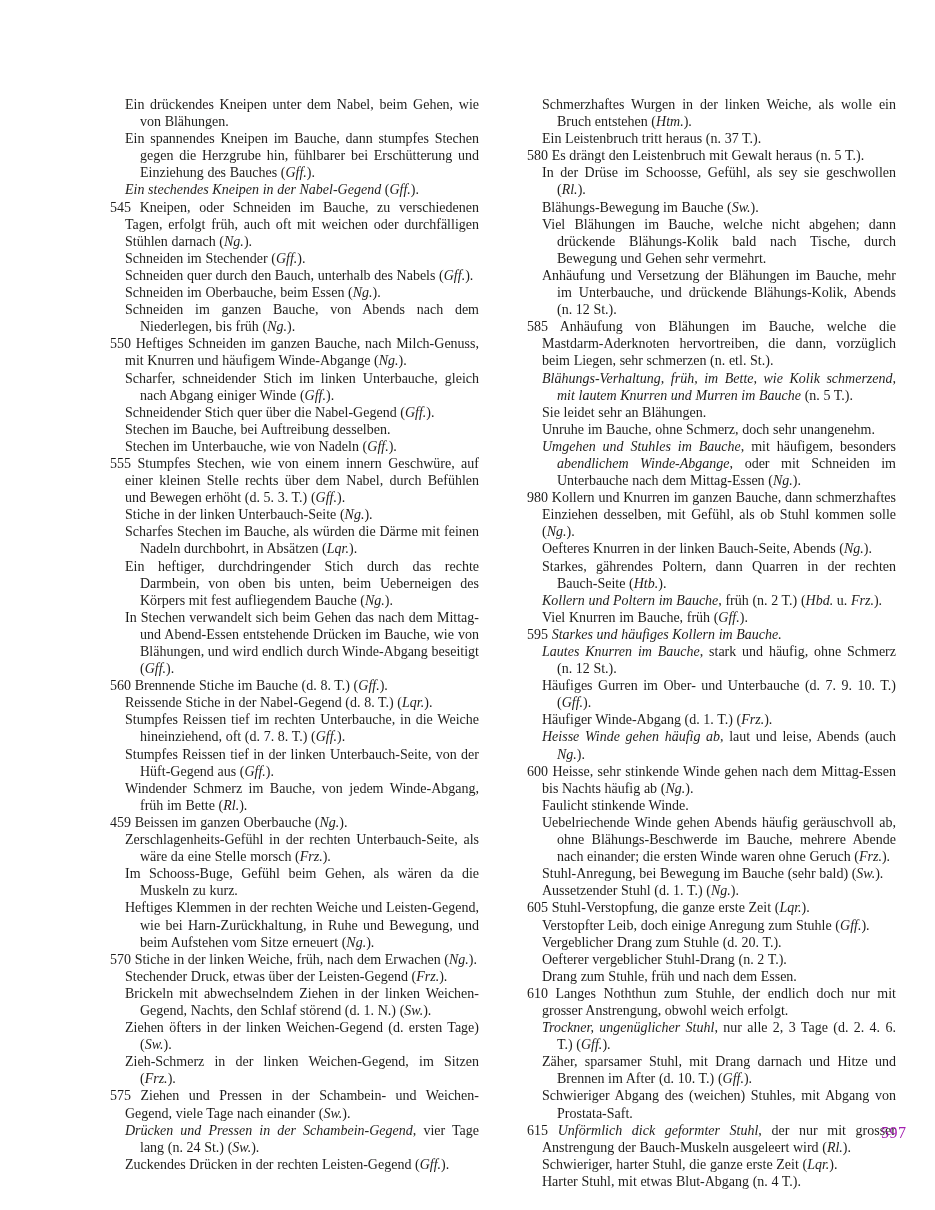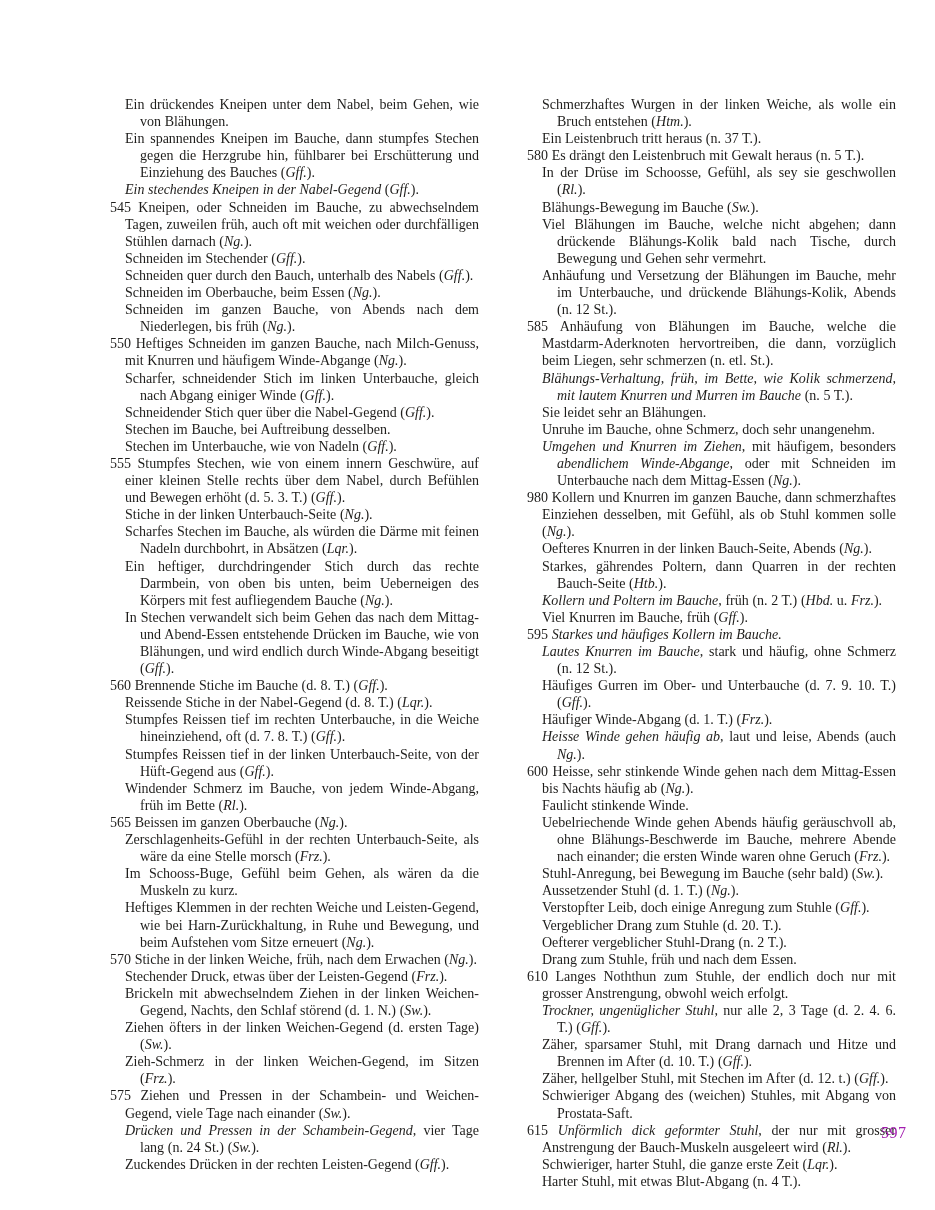--- a/index.html
+++ b/index.html
@@ -49,41 +49,41 @@
   }
 </style>
 </head>
 <body>
 
 <div>
   <div class="column col-left">
       <p class="entry"><span>Ein drückendes Kneipen unter dem Nabel, beim Gehen, wie von Blähungen.</span></p>
       <p class="entry"><span>Ein spannendes Kneipen im Bauche, dann stumpfes Stechen gegen die Herzgrube hin, fühlbarer bei Erschütterung und Einziehung des Bauches (</span><span class="it">Gff.</span><span>).</span></p>
       <p class="entry"><span class="it">Ein stechendes Kneipen in der Nabel-Gegend</span><span> (</span><span class="it">Gff.</span><span>).</span></p>
-      <p class="entry numbered"><span class="num">545 </span><span>Kneipen, oder Schneiden im Bauche, zu abwechselndem Tagen, zuweilen früh, auch oft mit weichen oder durchfälligen Stühlen darnach (</span><span class="it">Ng.</span><span>).</span></p>
+      <p class="entry numbered"><span class="num">545 </span><span>Kneipen, oder Schneiden im Bauche, zu verschiedenen Tagen, erfolgt früh, auch oft mit weichen oder durchfälligen Stühlen darnach (</span><span class="it">Ng.</span><span>).</span></p>
       <p class="entry"><span>Schneiden im Stechender (</span><span class="it">Gff.</span><span>).</span></p>
       <p class="entry"><span>Schneiden quer durch den Bauch, unterhalb des Nabels (</span><span class="it">Gff.</span><span>).</span></p>
       <p class="entry"><span>Schneiden im Oberbauche, beim Essen (</span><span class="it">Ng.</span><span>).</span></p>
       <p class="entry"><span>Schneiden im ganzen Bauche, von Abends nach dem Niederlegen, bis früh (</span><span class="it">Ng.</span><span>).</span></p>
       <p class="entry numbered"><span class="num">550 </span><span>Heftiges Schneiden im ganzen Bauche, nach Milch-Genuss, mit Knurren und häufigem Winde-Abgange (</span><span class="it">Ng.</span><span>).</span></p>
       <p class="entry"><span>Scharfer, schneidender Stich im linken Unterbauche, gleich nach Abgang einiger Winde (</span><span class="it">Gff.</span><span>).</span></p>
       <p class="entry"><span>Schneidender Stich quer über die Nabel-Gegend (</span><span class="it">Gff.</span><span>).</span></p>
       <p class="entry"><span>Stechen im Bauche, bei Auftreibung desselben.</span></p>
       <p class="entry"><span>Stechen im Unterbauche, wie von Nadeln (</span><span class="it">Gff.</span><span>).</span></p>
       <p class="entry numbered"><span class="num">555 </span><span>Stumpfes Stechen, wie von einem innern Geschwüre, auf einer kleinen Stelle rechts über dem Nabel, durch Befühlen und Bewegen erhöht (d. 5. 3. T.) (</span><span class="it">Gff.</span><span>).</span></p>
       <p class="entry"><span>Stiche in der linken Unterbauch-Seite (</span><span class="it">Ng.</span><span>).</span></p>
       <p class="entry"><span>Scharfes Stechen im Bauche, als würden die Därme mit feinen Nadeln durchbohrt, in Absätzen (</span><span class="it">Lqr.</span><span>).</span></p>
       <p class="entry"><span>Ein heftiger, durchdringender Stich durch das rechte Darmbein, von oben bis unten, beim Ueberneigen des Körpers mit fest aufliegendem Bauche (</span><span class="it">Ng.</span><span>).</span></p>
       <p class="entry"><span>In Stechen verwandelt sich beim Gehen das nach dem Mittag- und Abend-Essen entstehende Drücken im Bauche, wie von Blähungen, und wird endlich durch Winde-Abgang beseitigt (</span><span class="it">Gff.</span><span>).</span></p>
       <p class="entry numbered"><span class="num">560 </span><span>Brennende Stiche im Bauche (d. 8. T.) (</span><span class="it">Gff.</span><span>).</span></p>
       <p class="entry"><span>Reissende Stiche in der Nabel-Gegend (d. 8. T.) (</span><span class="it">Lqr.</span><span>).</span></p>
       <p class="entry"><span>Stumpfes Reissen tief im rechten Unterbauche, in die Weiche hineinziehend, oft (d. 7. 8. T.) (</span><span class="it">Gff.</span><span>).</span></p>
       <p class="entry"><span>Stumpfes Reissen tief in der linken Unterbauch-Seite, von der Hüft-Gegend aus (</span><span class="it">Gff.</span><span>).</span></p>
       <p class="entry"><span>Windender Schmerz im Bauche, von jedem Winde-Abgang, früh im Bette (</span><span class="it">Rl.</span><span>).</span></p>
-      <p class="entry numbered"><span class="num">565 </span><span>Beissen im ganzen Oberbauche (</span><span class="it">Ng.</span><span>).</span></p>
+      <p class="entry numbered"><span class="num">459 </span><span>Beissen im ganzen Oberbauche (</span><span class="it">Ng.</span><span>).</span></p>
       <p class="entry"><span>Zerschlagenheits-Gefühl in der rechten Unterbauch-Seite, als wäre da eine Stelle morsch (</span><span class="it">Frz.</span><span>).</span></p>
       <p class="entry"><span>Im Schooss-Buge, Gefühl beim Gehen, als wären da die Muskeln zu kurz.</span></p>
       <p class="entry"><span>Heftiges Klemmen in der rechten Weiche und Leisten-Gegend, wie bei Harn-Zurückhaltung, in Ruhe und Bewegung, und beim Aufstehen vom Sitze erneuert (</span><span class="it">Ng.</span><span>).</span></p>
       <p class="entry numbered"><span class="num">570 </span><span>Stiche in der linken Weiche, früh, nach dem Erwachen (</span><span class="it">Ng.</span><span>).</span></p>
       <p class="entry"><span>Stechender Druck, etwas über der Leisten-Gegend (</span><span class="it">Frz.</span><span>).</span></p>
       <p class="entry"><span>Brickeln mit abwechselndem Ziehen in der linken Weichen-Gegend, Nachts, den Schlaf störend (d. 1. N.) (</span><span class="it">Sw.</span><span>).</span></p>
       <p class="entry"><span>Ziehen öfters in der linken Weichen-Gegend (d. ersten Tage) (</span><span class="it">Sw.</span><span>).</span></p>
       <p class="entry"><span>Zieh-Schmerz in der linken Weichen-Gegend, im Sitzen (</span><span class="it">Frz.</span><span>).</span></p>
       <p class="entry numbered"><span class="num">575 </span><span>Ziehen und Pressen in der Schambein- und Weichen-Gegend, viele Tage nach einander (</span><span class="it">Sw.</span><span>).</span></p>
       <p class="entry"><span class="it">Drücken und Pressen in der Schambein-Gegend</span><span>, vier Tage lang (n. 24 St.) (</span><span class="it">Sw.</span><span>).</span></p>
@@ -95,44 +95,44 @@
       <p class="entry"><span>Ein Leistenbruch tritt heraus (n. 37 T.).</span></p>
       <p class="entry numbered"><span class="num">580 </span><span>Es drängt den Leistenbruch mit Gewalt heraus (n. 5 T.).</span></p>
       <p class="entry"><span>In der Drüse im Schoosse, Gefühl, als sey sie geschwollen (</span><span class="it">Rl.</span><span>).</span></p>
       <p class="entry"><span>Blähungs-Bewegung im Bauche (</span><span class="it">Sw.</span><span>).</span></p>
       <p class="entry"><span>Viel Blähungen im Bauche, welche nicht abgehen; dann drückende Blähungs-Kolik bald nach Tische, durch Bewegung und Gehen sehr vermehrt.</span></p>
       <p class="entry"><span>Anhäufung und Versetzung der Blähungen im Bauche, mehr im Unterbauche, und drückende Blähungs-Kolik, Abends (n. 12 St.).</span></p>
       <p class="entry numbered"><span class="num">585 </span><span>Anhäufung von Blähungen im Bauche, welche die Mastdarm-Aderknoten hervortreiben, die dann, vorzüglich beim Liegen, sehr schmerzen (n. etl. St.).</span></p>
       <p class="entry"><span class="it">Blähungs-Verhaltung, früh, im Bette, wie Kolik schmerzend, mit lautem Knurren und Murren im Bauche</span><span> (n. 5 T.).</span></p>
       <p class="entry"><span>Sie leidet sehr an Blähungen.</span></p>
       <p class="entry"><span>Unruhe im Bauche, ohne Schmerz, doch sehr unangenehm.</span></p>
-      <p class="entry"><span class="it">Umgehen und Knurren im Ziehen</span><span>, mit häufigem, besonders </span><span class="it">abendlichem Winde-Abgange</span><span>, oder mit Schneiden im Unterbauche nach dem Mittag-Essen (</span><span class="it">Ng.</span><span>).</span></p>
+      <p class="entry"><span class="it">Umgehen und Stuhles im Bauche</span><span>, mit häufigem, besonders </span><span class="it">abendlichem Winde-Abgange</span><span>, oder mit Schneiden im Unterbauche nach dem Mittag-Essen (</span><span class="it">Ng.</span><span>).</span></p>
       <p class="entry numbered"><span class="num">980 </span><span>Kollern und Knurren im ganzen Bauche, dann schmerzhaftes Einziehen desselben, mit Gefühl, als ob Stuhl kommen solle (</span><span class="it">Ng.</span><span>).</span></p>
       <p class="entry"><span>Oefteres Knurren in der linken Bauch-Seite, Abends (</span><span class="it">Ng.</span><span>).</span></p>
       <p class="entry"><span>Starkes, gährendes Poltern, dann Quarren in der rechten Bauch-Seite (</span><span class="it">Htb.</span><span>).</span></p>
       <p class="entry"><span class="it">Kollern und Poltern im Bauche</span><span>, früh (n. 2 T.) (</span><span class="it">Hbd.</span><span> u. </span><span class="it">Frz.</span><span>).</span></p>
       <p class="entry"><span>Viel Knurren im Bauche, früh (</span><span class="it">Gff.</span><span>).</span></p>
       <p class="entry numbered"><span class="num">595 </span><span class="it">Starkes und häufiges Kollern im Bauche.</span></p>
       <p class="entry"><span class="it">Lautes Knurren im Bauche</span><span>, stark und häufig, ohne Schmerz (n. 12 St.).</span></p>
       <p class="entry"><span>Häufiges Gurren im Ober- und Unterbauche (d. 7. 9. 10. T.) (</span><span class="it">Gff.</span><span>).</span></p>
       <p class="entry"><span>Häufiger Winde-Abgang (d. 1. T.) (</span><span class="it">Frz.</span><span>).</span></p>
       <p class="entry"><span class="it">Heisse Winde gehen häufig ab</span><span>, laut und leise, Abends (auch </span><span class="it">Ng.</span><span>).</span></p>
       <p class="entry numbered"><span class="num">600 </span><span>Heisse, sehr stinkende Winde gehen nach dem Mittag-Essen bis Nachts häufig ab (</span><span class="it">Ng.</span><span>).</span></p>
       <p class="entry"><span>Faulicht stinkende Winde.</span></p>
       <p class="entry"><span>Uebelriechende Winde gehen Abends häufig geräuschvoll ab, ohne Blähungs-Beschwerde im Bauche, mehrere Abende nach einander; die ersten Winde waren ohne Geruch (</span><span class="it">Frz.</span><span>).</span></p>
       <p class="entry"><span>Stuhl-Anregung, bei Bewegung im Bauche (sehr bald) (</span><span class="it">Sw.</span><span>).</span></p>
       <p class="entry"><span>Aussetzender Stuhl (d. 1. T.) (</span><span class="it">Ng.</span><span>).</span></p>
+      <p class="entry numbered"><span class="num">605 </span><span>Stuhl-Verstopfung, die ganze erste Zeit (</span><span class="it">Lqr.</span><span>).</span></p>
       <p class="entry"><span>Verstopfter Leib, doch einige Anregung zum Stuhle (</span><span class="it">Gff.</span><span>).</span></p>
       <p class="entry"><span>Vergeblicher Drang zum Stuhle (d. 20. T.).</span></p>
       <p class="entry"><span>Oefterer vergeblicher Stuhl-Drang (n. 2 T.).</span></p>
       <p class="entry"><span>Drang zum Stuhle, früh und nach dem Essen.</span></p>
       <p class="entry numbered"><span class="num">610 </span><span>Langes Noththun zum Stuhle, der endlich doch nur mit grosser Anstrengung, obwohl weich erfolgt.</span></p>
       <p class="entry"><span class="it">Trockner, ungenüglicher Stuhl</span><span>, nur alle 2, 3 Tage (d. 2. 4. 6. T.) (</span><span class="it">Gff.</span><span>).</span></p>
       <p class="entry"><span>Zäher, sparsamer Stuhl, mit Drang darnach und Hitze und Brennen im After (d. 10. T.) (</span><span class="it">Gff.</span><span>).</span></p>
-      <p class="entry"><span>Zäher, hellgelber Stuhl, mit Stechen im After (d. 12. t.) (</span><span class="it">Gff.</span><span>).</span></p>
       <p class="entry"><span>Schwieriger Abgang des (weichen) Stuhles, mit Abgang von Prostata-Saft.</span></p>
       <p class="entry numbered"><span class="num">615 </span><span class="it">Unförmlich dick geformter Stuhl</span><span>, der nur mit grosser Anstrengung der Bauch-Muskeln ausgeleert wird (</span><span class="it">Rl.</span><span>).</span></p>
       <p class="entry"><span>Schwieriger, harter Stuhl, die ganze erste Zeit (</span><span class="it">Lqr.</span><span>).</span></p>
       <p class="entry"><span>Harter Stuhl, mit etwas Blut-Abgang (n. 4 T.).</span></p>
     </div>
 
   <div class="page-number">597</div>
 </div>
 
 </body></html>

